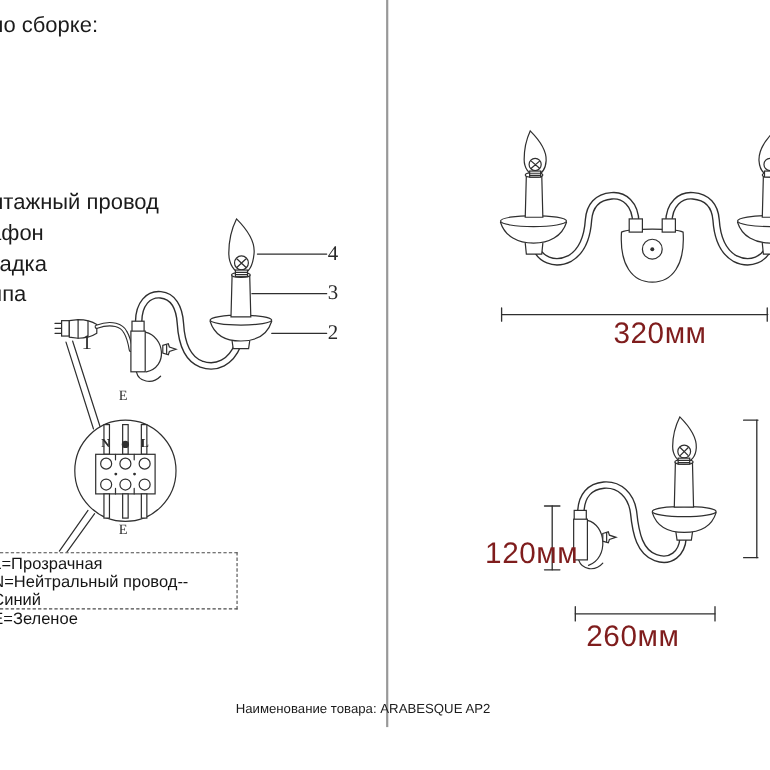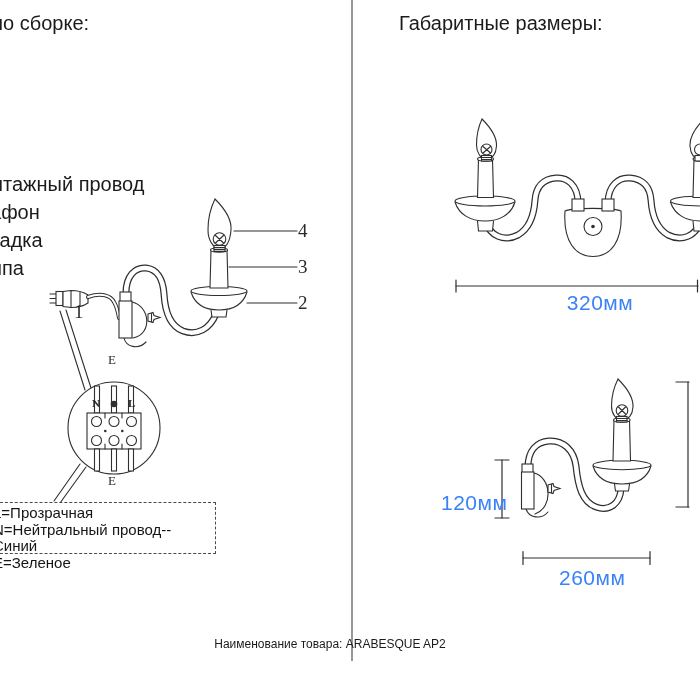--- a/index.html
+++ b/index.html
@@ -3,21 +3,21 @@
 <meta charset="utf-8">
 <style>
   html,body{margin:0;padding:0;background:#fff;}
   #page{
     position:relative;width:700px;height:700px;overflow:hidden;
     background:#ffffff;font-family:"Liberation Sans","DejaVu Sans",sans-serif;
     color:#1b1b1b;
   }
   .abs{position:absolute;white-space:nowrap;}
   .sans20{font-size:20px;line-height:22px;}
-  .dim{font-size:21px;line-height:22px;letter-spacing:0.5px;color:#3b82f6;}
+  .dim{font-size:27px;line-height:22px;letter-spacing:0.5px;color:#7f1d1d;}
   .serifnum{font-family:"Liberation Serif","DejaVu Serif",serif;font-size:19px;line-height:19px;color:#2a2a2a;}
   .seriftiny{font-family:"Liberation Serif","DejaVu Serif",serif;font-size:13px;line-height:13px;color:#2a2a2a;}
   .serifmini{font-family:"Liberation Serif","DejaVu Serif",serif;font-size:11px;font-weight:bold;line-height:11px;color:#2a2a2a;}
   #divider{position:absolute;left:351px;top:0;width:2px;height:661px;background:#989898;}
   #legend-box{
     position:absolute;left:-10px;top:502px;width:226px;height:52px;
     border:1px dashed #4a4a4a;padding:2px 0 0 2px;box-sizing:border-box;
     font-size:15px;line-height:16.5px;color:#151515;background:#fff;
   }
   svg{position:absolute;left:0;top:0;}
@@ -192,21 +192,20 @@
           <path d="M688,382 L688,507" stroke-width="1.2"></path>
           <path d="M676,382 L689,382 M676,507 L689,507" stroke-width="1.2"></path>
         </g>
       </g>
     </g>
   </svg>
 
   <div id="divider"></div>
 
   <div id="title-left" class="abs sans20">Инструкция по сборке:</div>
-  <div id="title-right" class="abs sans20">Габаритные размеры:</div>
 
   <div class="abs sans20 plist" style="top:173px">Монтажный провод</div>
   <div class="abs sans20 plist" style="top:201px">Плафон</div>
   <div class="abs sans20 plist" style="top:229px">Насадка</div>
   <div class="abs sans20 plist" style="top:257px">Лампа</div>
 
   <div class="abs serifnum" style="left:74px;top:302px">1</div>
   <div class="abs serifnum" style="left:298px;top:221px">4</div>
   <div class="abs serifnum" style="left:298px;top:257px">3</div>
   <div class="abs serifnum" style="left:298px;top:293px">2</div>
@@ -217,17 +216,17 @@
   <div class="abs seriftiny" style="left:108px;top:474px">E</div>
 
   <div id="legend-box">
     <div>L=Прозрачная</div>
     <div>N=Нейтральный провод--Синий</div>
     <div>Е=Зеленое</div>
   </div>
 
   <div class="abs dim" style="left:540px;top:292px;width:120px;text-align:center">320мм</div>
   <div class="abs dim" style="left:441px;top:492px">120мм</div>
-  <div class="abs dim" style="left:559px;top:567px">260мм</div>
+  <div class="abs dim" style="left:533px;top:567px">260мм</div>
 
   <div id="caption" class="abs">Наименование товара: ARABESQUE AP2</div>
 
 </div>
 
 </body></html>

